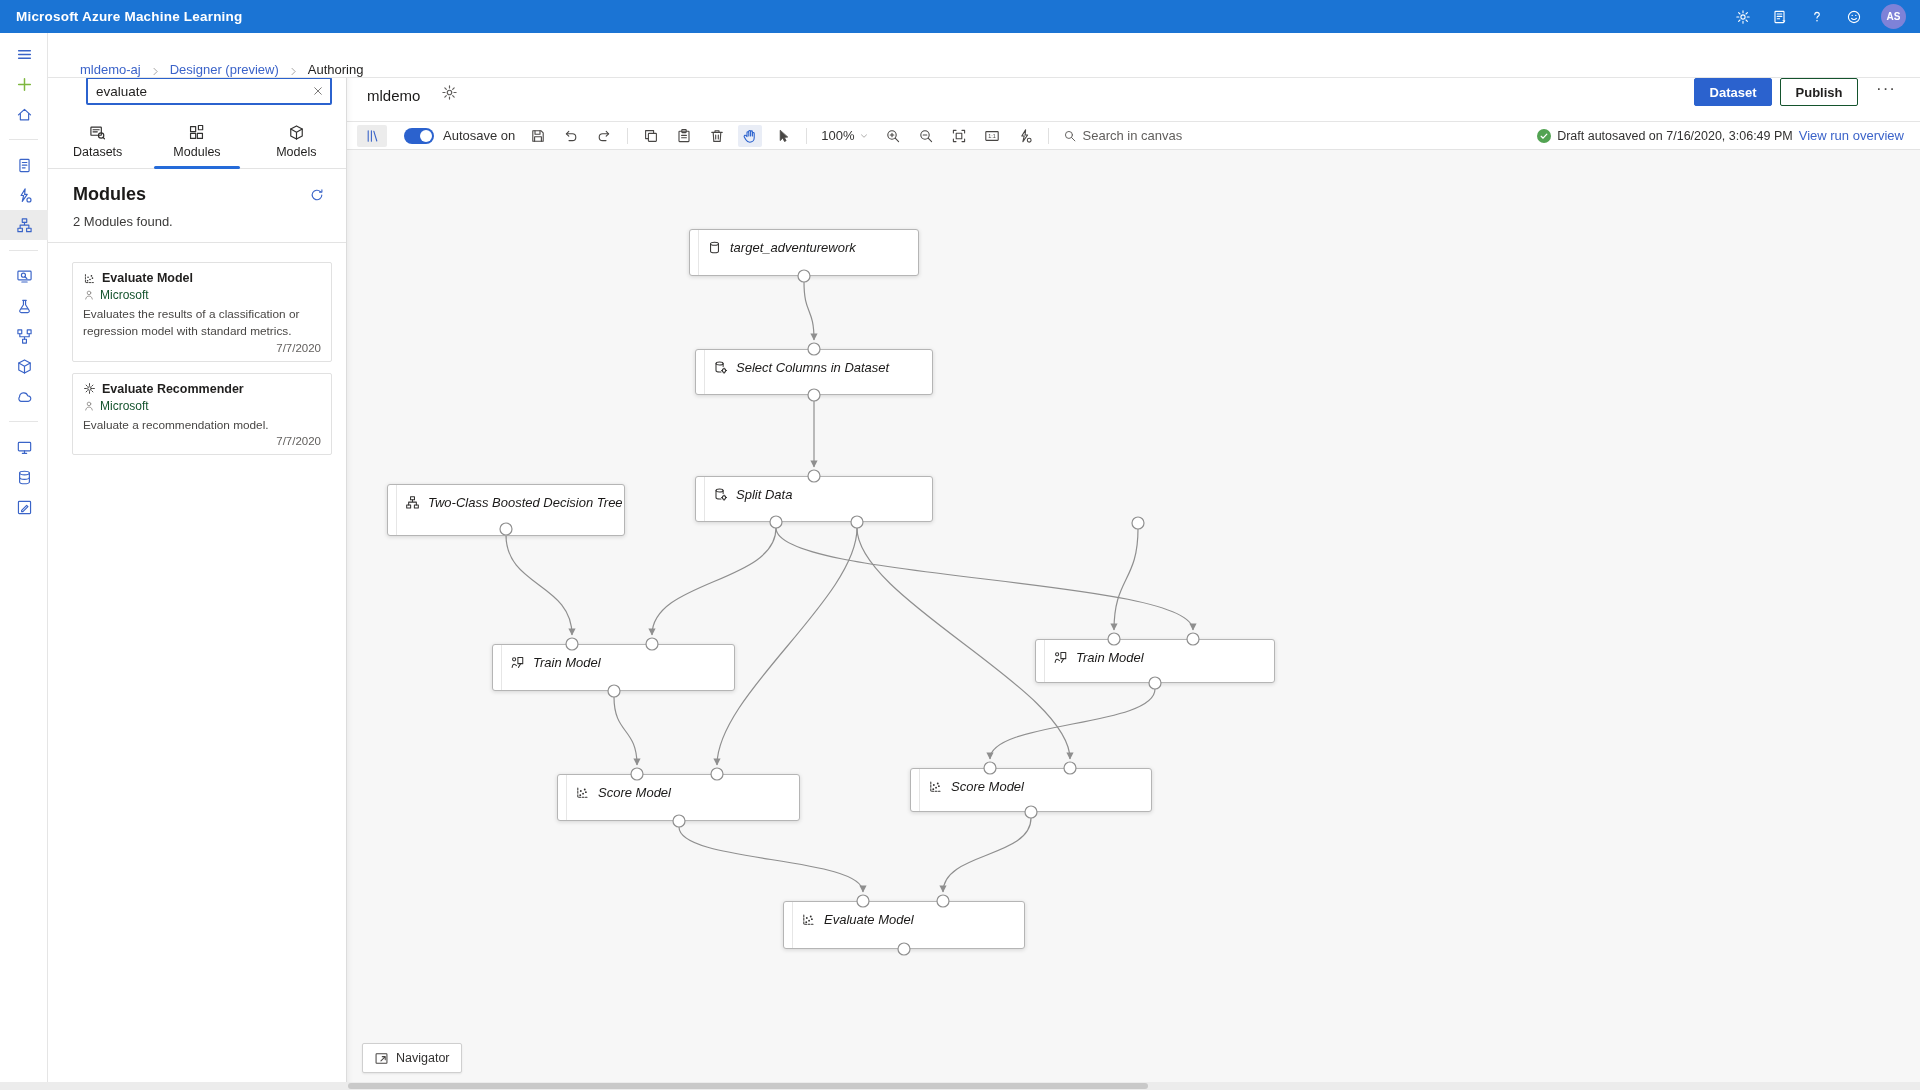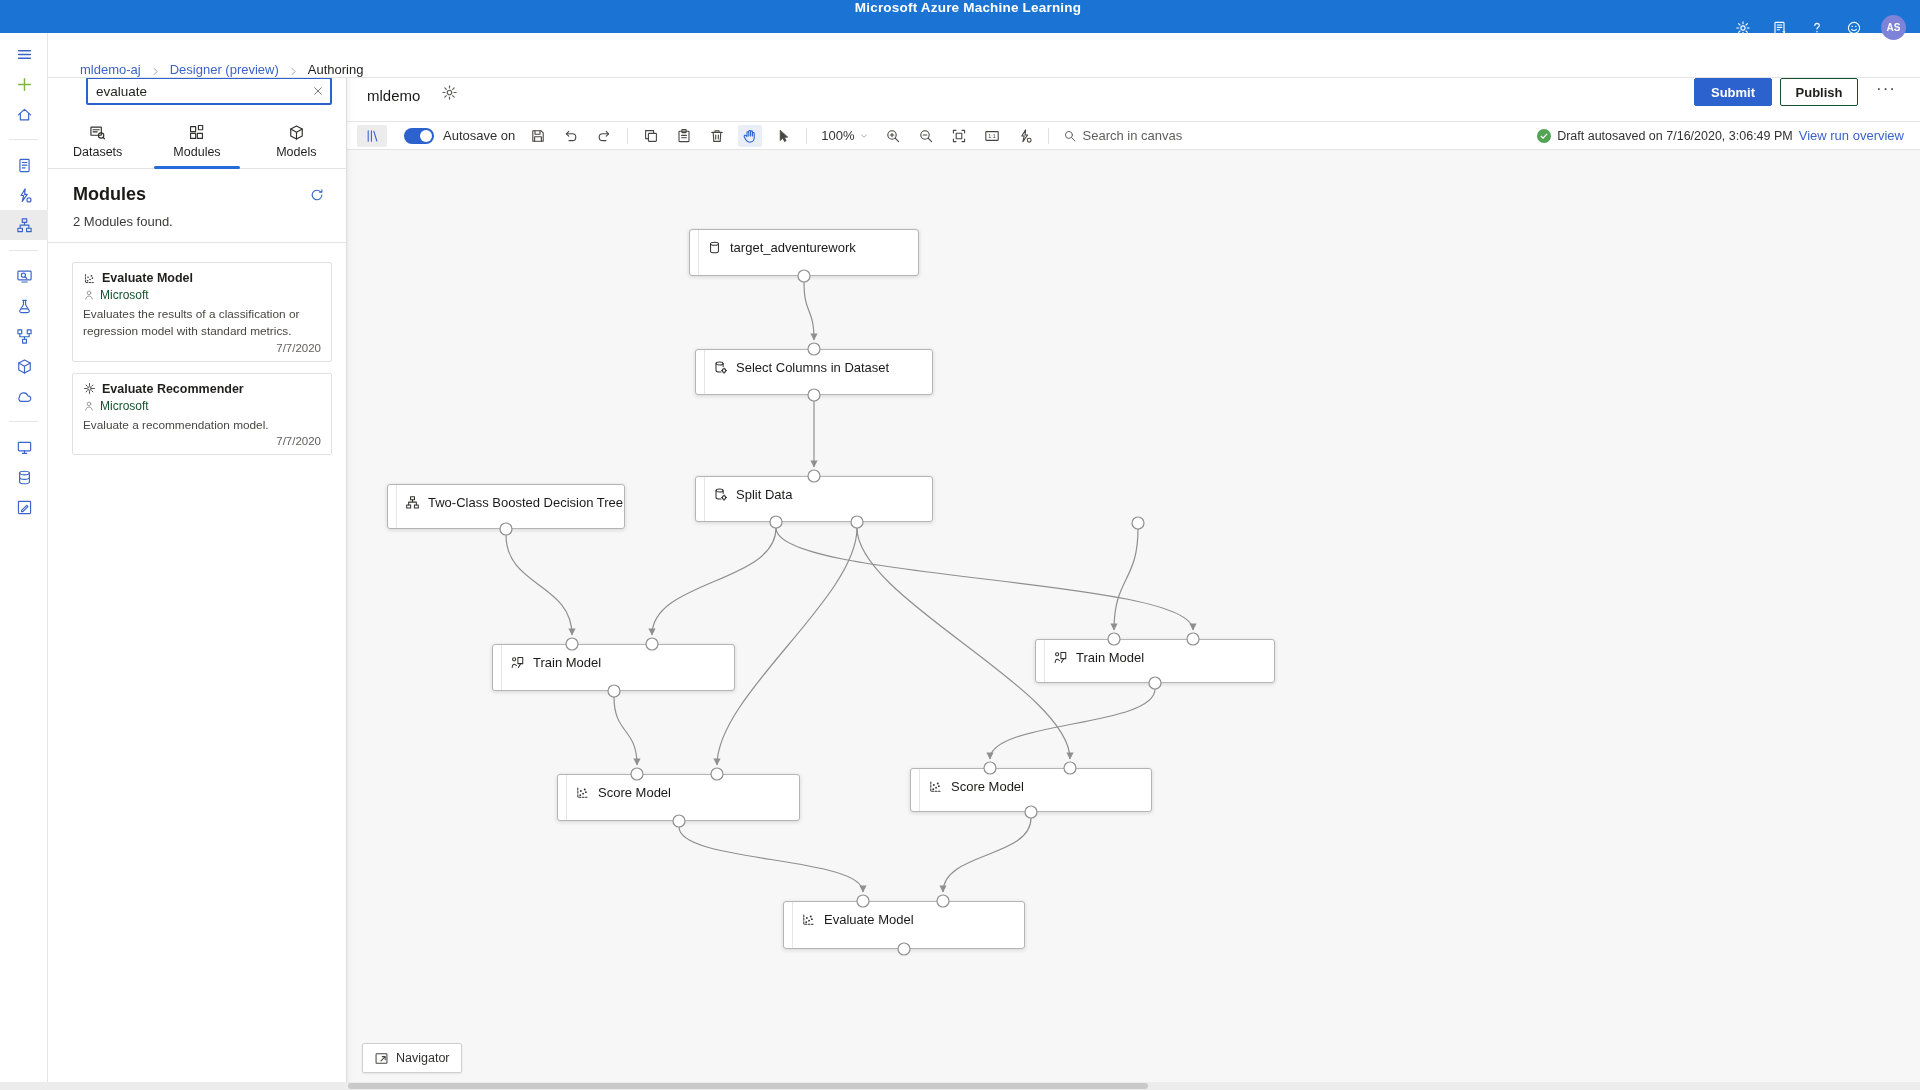--- a/index.html
+++ b/index.html
@@ -1,21 +1,21 @@
 <!DOCTYPE html>
 <html style="--topbar: #1b74d4; --accent: #2b62ce; --link: #3b63c9; --green: #52a352;"><head>
 <meta charset="utf-8">
 <style>
   * { margin:0; padding:0; box-sizing:border-box; }
   html,body { width:1920px; height:1090px; overflow:hidden; }
   body { font-family:"Liberation Sans","DejaVu Sans",sans-serif; color:#201f1e; background:#fff; position:relative; font-size:13px; }
   svg { display:block; }
 
   
-  .topbar { position:absolute; left:0; top:0; width:1920px; height:33px; background:var(--topbar,#1b74d4); color:#fff; display:flex; align-items:center; z-index:50;flex-direction:column; }
+  .topbar { position:absolute; left:0; top:0; width:1920px; height:33px; background:var(--topbar,#1b74d4); color:#fff; display:flex; align-items:center; z-index:50; }
   .topbar-title { font-weight:700; font-size:13.5px; padding-left:16px; letter-spacing:.2px; }
   .topbar-right { margin-left:auto; display:flex; align-items:center; gap:17px; padding-right:14px; }
   .topbar-right .tico { width:20px; height:20px; display:flex; align-items:center; justify-content:center; color:#fff; cursor:pointer; background:none; border:none; }
   .avatar { width:25px; height:25px; border-radius:50%; background:#7e82d8; color:#fff; font-size:10px; font-weight:700; display:flex; align-items:center; justify-content:center; }
 
   
   .crumbbar { position:absolute; left:48px; top:33px; right:0; height:45px; background:#fff; border-bottom:1px solid #e5e5e5; display:flex; align-items:flex-end; padding-left:32px; gap:9px; z-index:10; }
   .crumb-link { color:var(--link,#3b63c9); cursor:pointer; }
   .crumb-cur { color:#201f1e; }
   .crumb-chev { color:#8a8886; display:flex; }
@@ -73,21 +73,21 @@
   .zoomctl .chev { color:#8a8886; display:flex; }
   .csearch { display:flex; align-items:center; gap:6px; color:#605e5c; cursor:text; margin-left:3px; white-space:nowrap; }
   .tstatus { margin-left:auto; display:flex; align-items:center; gap:6px; padding-right:6px; white-space:nowrap; }
   .checkdot { width:14px; height:14px; border-radius:50%; background:var(--green,#52a352); color:#fff; display:flex; align-items:center; justify-content:center; }
   .tstatus .stext { color:#323130; font-size:12.5px; }
   .tstatus .slink { color:var(--link,#3b63c9); font-size:13px; cursor:pointer; }
 
   
   .canvas { position:absolute; left:347px; top:150px; width:1573px; height:940px; background:#f7f7f7; overflow:hidden; z-index:1; }
   .lyr { position:absolute; left:0; top:0; pointer-events:none; }
-  .node { position:absolute; background:#fff; border:1px solid #b5b5b5; border-radius:3px; box-shadow:0 1px 4px rgba(0,0,0,.14); display:flex; align-items:flex-start; gap:8px; padding:10px 10px 0 17px; cursor:grab; z-index:2; }
+  .node { position:absolute; background:#fff; border:1px solid #b5b5b5; border-radius:3px; box-shadow:0 1px 4px rgba(0,0,0,.14); display:flex; align-items:flex-start; gap:8px; padding:10px 10px 0 17px; cursor:grab; z-index:2;font-style:italic; }
   .node::before { content:""; position:absolute; left:8px; top:0; bottom:0; border-left:1px solid #e6e6e6; }
   .node .nicon { color:#323130; display:flex; margin-top:0px; }
   .node .nlabel { font-size:13px; color:#1b1a19; line-height:15px; white-space:nowrap; }
   .navigator-btn { position:absolute; left:15px; top:893px; height:30px; background:#fff; border:1px solid #cfcfcf; border-radius:2px; display:flex; align-items:center; gap:7px; padding:0 11px; font:12.5px "Liberation Sans",sans-serif; color:#323130; cursor:pointer; box-shadow:0 1px 2px rgba(0,0,0,.08); z-index:4; }
   .navigator-btn .nvicon { color:#484644; display:flex; }
 
   .hscroll { position:absolute; left:0; bottom:0; width:1920px; height:8px; background:#ececec; z-index:40; }
   .hscroll .thumb { position:absolute; left:348px; width:800px; top:1px; height:6px; border-radius:3px; background:#c9c9c9; }
 </style>
 </head>
@@ -375,21 +375,21 @@
 
 <div class="cheader">
   <span class="pipe-name">mldemo</span>
   <button class="pipe-gear">
       <svg viewBox="0 0 16 16" width="17" height="17" fill="none" stroke="currentColor" stroke-width="1.1" stroke-linecap="round" stroke-linejoin="round">
         <circle cx="8" cy="8" r="2.1"></circle>
         <path d="M8 1.8v2M8 12.2v2M1.8 8h2M12.2 8h2M3.6 3.6l1.4 1.4M11 11l1.4 1.4M12.4 3.6 11 5M5 11l-1.4 1.4"></path>
       </svg>
     </button>
   <div class="hbtns">
-    <button class="btn btn-primary">Submit</button>
+    <button class="btn btn-primary">Dataset</button>
     <button class="btn btn-default">Publish</button>
     <button class="more-dots">···</button>
   </div>
 </div>
 
 <div class="toolbar">
   <span id="tb-left" style="display:flex;align-items:center;gap:9px;">
       <button class="tbtn boxed">
         <span>
           <svg viewBox="0 0 16 16" width="16" height="16" fill="none" stroke="currentColor" stroke-width="1.1" stroke-linecap="round" stroke-linejoin="round">
@@ -582,21 +582,21 @@
        <span class="nicon">
         <svg viewBox="0 0 16 16" width="15" height="15" fill="none" stroke="currentColor" stroke-width="1.1" stroke-linecap="round" stroke-linejoin="round">
           <ellipse cx="7" cy="3.8" rx="3.8" ry="1.6"></ellipse>
           <path d="M3.2 3.8v7.4c0 .9 1.7 1.6 3.8 1.6.6 0 1.1 0 1.6-.1M10.8 3.8v3.2"></path>
           <circle cx="11.8" cy="11.3" r="1.9"></circle>
           <path d="M11.8 8.6v1M11.8 13v1M9.1 11.3h1M13.5 11.3h1"></path>
         </svg>
       </span>
        <span class="nlabel">Select Columns in Dataset</span>
      </div>
-    <div class="node" style="left:40px;top:334px;width:238px;height:45px">
+    <div class="node" style="left:40px;top:334px;width:238px;height:52px">
        <span class="nicon">
         <svg viewBox="0 0 16 16" width="15" height="15" fill="none" stroke="currentColor" stroke-width="1.1" stroke-linecap="round" stroke-linejoin="round">
           <rect x="5.9" y="1.8" width="4.2" height="3.2"></rect>
           <rect x="1.8" y="10.6" width="4.2" height="3.2"></rect>
           <rect x="10" y="10.6" width="4.2" height="3.2"></rect>
           <path d="M8 5v2.6M3.9 10.6V7.6h8.2v3"></path>
         </svg>
       </span>
        <span class="nlabel">Two-Class Boosted Decision Tree</span>
      </div>

